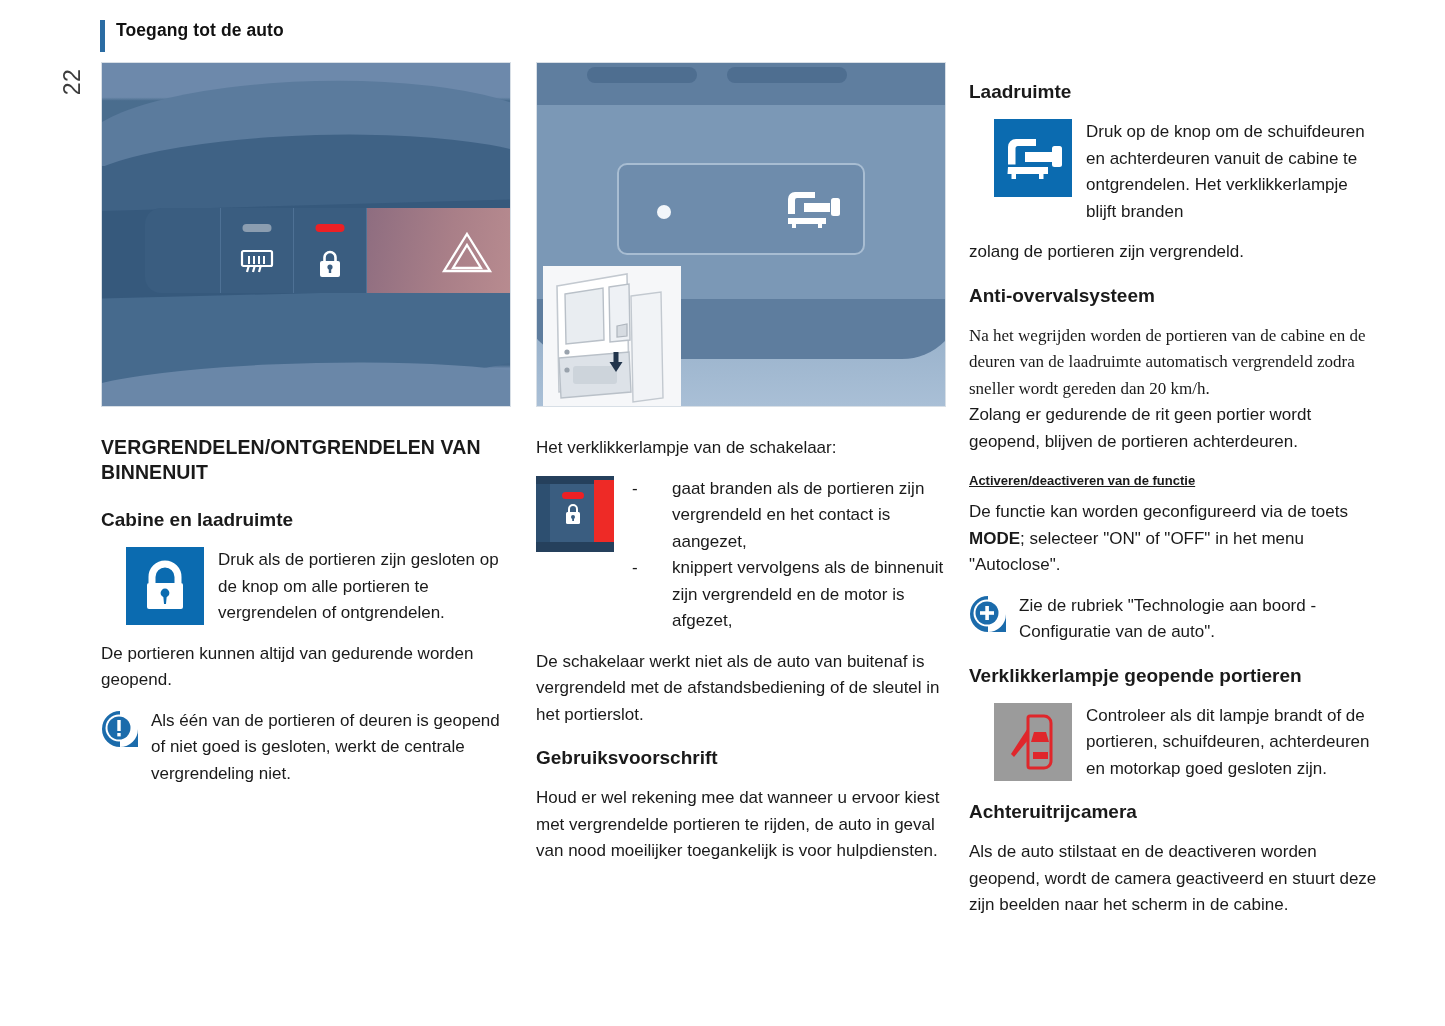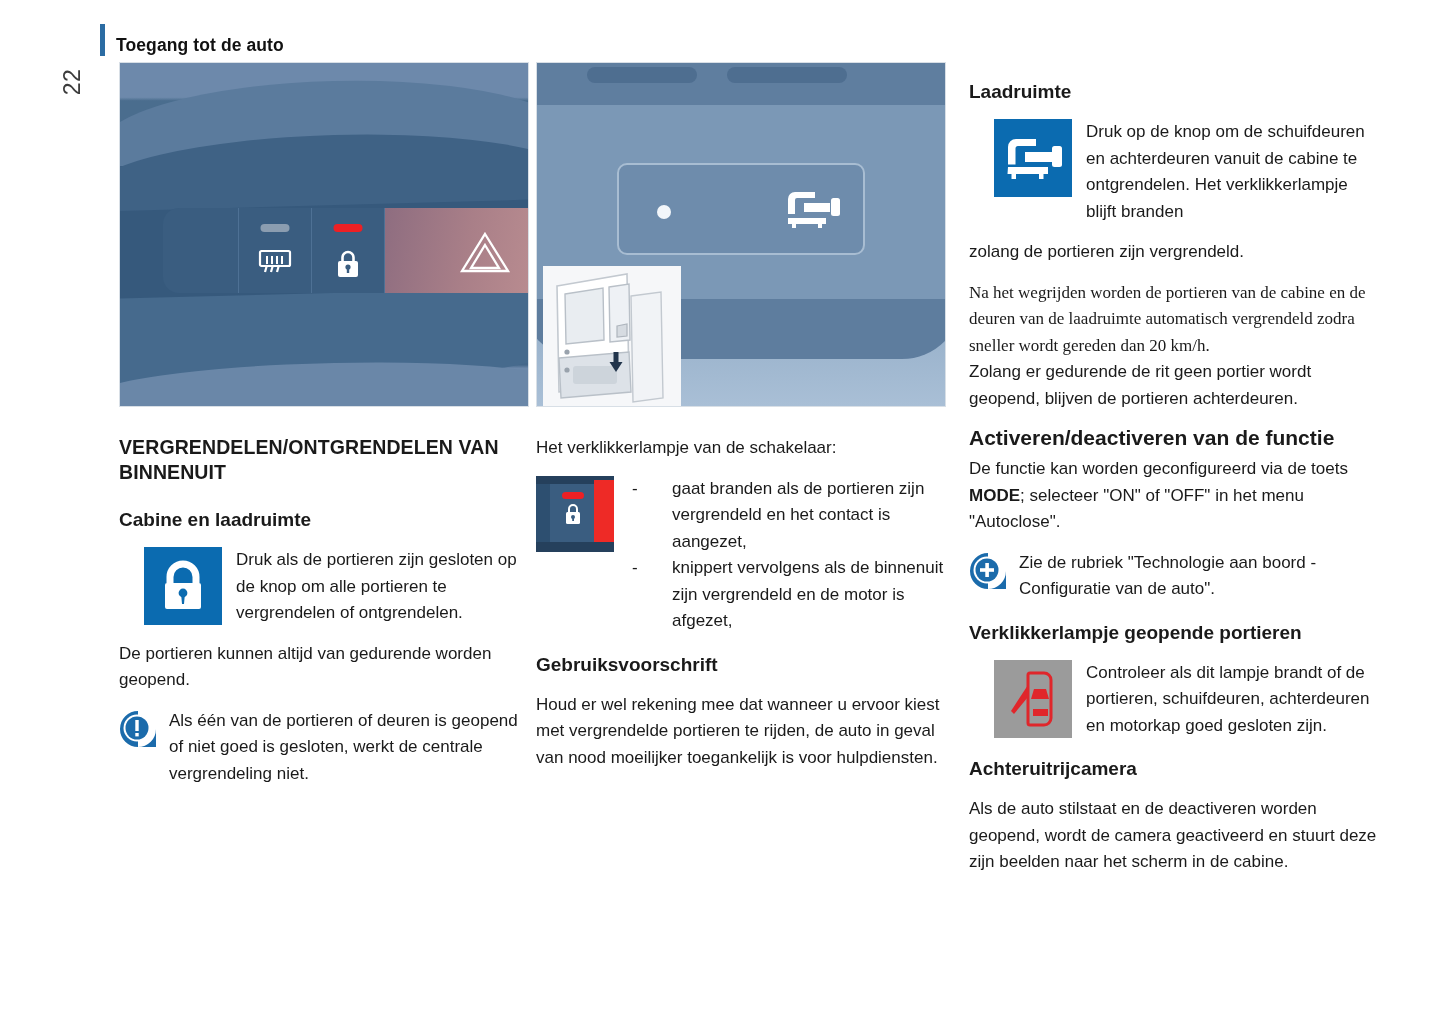--- a/index.html
+++ b/index.html
@@ -16,21 +16,21 @@
     overflow: hidden;
   }
 
   
   .header {
     position: absolute;
     left: 100px;
     top: 20px;
     height: 36px;
     display: flex;
-    align-items: flex-end;
+    align-items: flex-start;
   }
   .header-bar {
     width: 5px;
     height: 32px;
     background: #2b6ca3;
     margin-right: 11px;
   }
   .header-title {
     font-size: 17.5px;
     font-weight: bold;
@@ -54,44 +54,45 @@
     justify-content: center;
     letter-spacing: 0.5px;
   }
 
   
   .col {
     position: absolute;
     top: 62px;
     width: 410px;
   }
-  .col1 { left: 119px; }
+  .col1 { left: 101px; }
   .col2 { left: 536px; }
   .col3 { left: 969px; width: 412px; }
 
   
   .h1 {
     font-size: 19.5px;
     font-weight: bold;
     line-height: 25px;
     text-transform: uppercase;
     margin: 0 0 22px 0;
     letter-spacing: 0.1px;
   }
   .h2 {
     font-size: 19px;
     font-weight: bold;
     line-height: 26px;
     margin: 17px 0 14px 0;
   }
   .h3 {
-    font-size: 21px;
+    font-size: 13px;
     font-weight: bold;
     line-height: 24px;
     margin: 0 0 6px 0;
+    text-decoration: underline;
   }
   p {
     font-size: 17px;
     line-height: 26.5px;
     margin: 0 0 14px 0;
   }
   p.tight { margin-bottom: 0; font-family: Liberation Serif, serif; }
 
   
   .photo {
@@ -374,20 +375,21 @@
         <span class="dash">-</span>
         <span class="btxt">gaat branden als de portieren zijn vergrendeld en het contact is aangezet,</span>
       </li>
       <li>
         <span class="dash">-</span>
         <span class="btxt">knippert vervolgens als de binnenuit zijn vergrendeld en de motor is afgezet,</span>
       </li>
     </ul>
   </div>
 
+  <p>De schakelaar werkt niet als de auto van buitenaf is vergrendeld met de afstandsbediening of de sleutel in het portierslot.</p>
 
   <div class="h2">Gebruiksvoorschrift</div>
 
   <p>Houd er wel rekening mee dat wanneer u ervoor kiest met vergrendelde portieren te rijden, de auto in geval van nood moeilijker toegankelijk is voor hulpdiensten.</p>
 
 </div>
 
 <div class="col col3">
 
   <div class="h2">Laadruimte</div>
@@ -398,20 +400,21 @@
         <path d="M4 13 a8 8 0 0 1 8-8 h20 v7 h-18 a2.5 2.5 0 0 0 -2.5 2.5 v16 h-7.5 z" fill="#ffffff"></path>
         <path d="M4 33 h40 v7 h-4.5 v5 h-4.5 v-5 h-23 v5 h-4.5 v-5 h-4 z" fill="#ffffff"></path>
         <rect x="21" y="18" width="27" height="10" fill="#ffffff"></rect>
         <rect x="48" y="12" width="10" height="21" rx="2.5" fill="#ffffff"></rect>
       </svg>
     </div>
     <div class="note-text">Druk op de knop om de schuifdeuren en achterdeuren vanuit de cabine te ontgrendelen. Het verklikkerlampje blijft branden</div>
   </div>
   <p>zolang de portieren zijn vergrendeld.</p>
 
+  <div class="h2">Anti-overvalsysteem</div>
   <p class="tight">Na het wegrijden worden de portieren van de cabine en de deuren van de laadruimte automatisch vergrendeld zodra sneller wordt gereden dan 20 km/h.</p>
   <p>Zolang er gedurende de rit geen portier wordt geopend, blijven de portieren achterdeuren.</p>
 
   <div class="h3">Activeren/deactiveren van de functie</div>
   <p><span>De functie kan worden geconfigureerd via de toets </span><b>MODE</b><span>; selecteer "ON" of "OFF" in het menu "Autoclose".</span></p>
 
   <div class="tip">
     <div class="drop">
       <svg width="38" height="38" viewBox="0 0 38 38">
         <path d="M19 1 A18 18 0 1 0 37 19 L37 37 L19 37 Z" fill="#1b6bab"></path>

